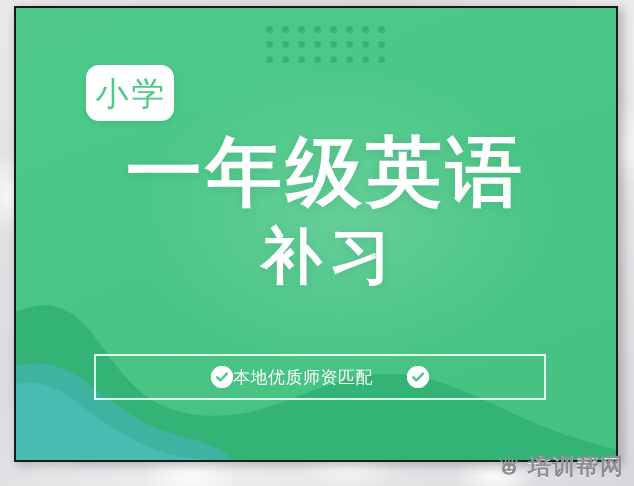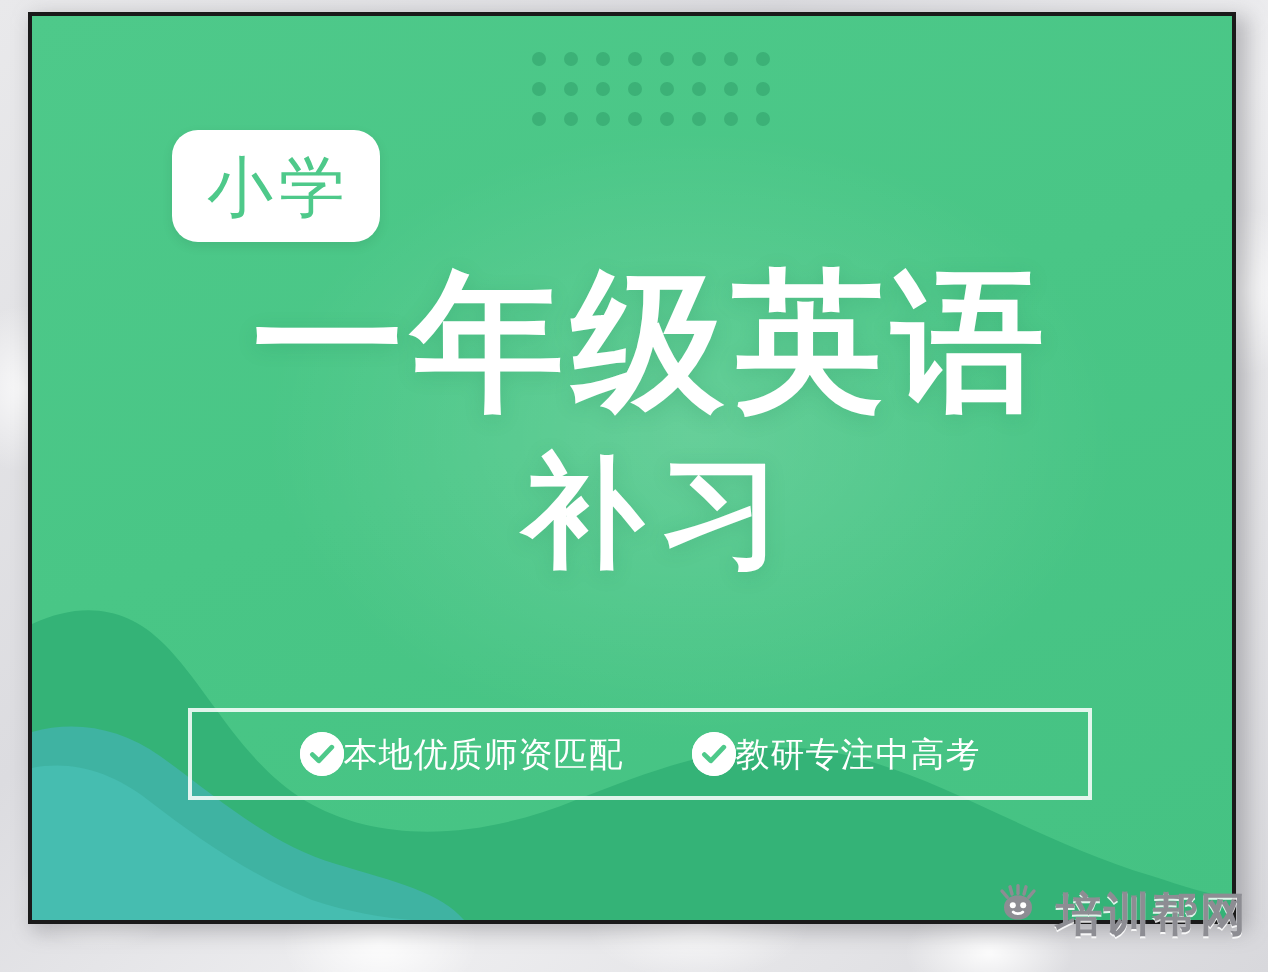--- a/index.html
+++ b/index.html
@@ -86,21 +86,21 @@
     height: 7px;
     border-radius: 50%;
     background: #3cb177;
   }
 
   
   #grade-badge {
     position: absolute;
     left: 70px;
     top: 57px;
-    width: 104px;
+    width: 88px;
     height: 56px;
     background: #ffffff;
     border-radius: 13px;
     display: flex;
     align-items: center;
     justify-content: center;
     box-shadow: 0 2px 6px rgba(0,0,0,0.08);
   }
   #grade-badge .txt {
     color: #4ec98a;
@@ -185,23 +185,23 @@
     font-size: 17px;
     font-weight: 500;
     letter-spacing: 0.5px;
     white-space: nowrap;
   }
 
   
   #watermark {
     position: absolute;
     right: 4px;
-    bottom: 14px;
-    display: flex;
-    align-items: flex-end;
+    bottom: 0;
+    display: flex;
+    align-items: flex-start;
     gap: 7px;
     padding: 3px 6px;
     z-index: 10;
   }
   #watermark .wm-text {
     color: #8d8d93;
     font-size: 23px;
     font-weight: 700;
     letter-spacing: 1px;
     line-height: 1;
@@ -271,21 +271,20 @@
       </span>
       <span class="feature-text">本地优质师资匹配</span>
     </div>
     <div class="feature-item">
       <span class="check-icon">
         <svg width="22" height="22" viewBox="0 0 22 22">
           <circle cx="11" cy="11" r="11" fill="#ffffff"></circle>
           <path d="M6.2 11.3 L9.4 14.4 L15.9 7.6" fill="none" stroke="#4ec98a" stroke-width="2.4" stroke-linecap="round" stroke-linejoin="round"></path>
         </svg>
       </span>
-      <span class="feature-text">教研专注中高考</span>
     </div>
   </div>
 </div>
 
 <div id="watermark">
   <span class="wm-logo">
     <svg width="24" height="24" viewBox="0 0 24 24">
       <g stroke="#8d8d93" stroke-width="1.7" stroke-linecap="round">
         <line x1="4.0" y1="5.5" x2="6.6" y2="8.6"></line>
         <line x1="8.0" y1="3.4" x2="9.0" y2="7.0"></line>

